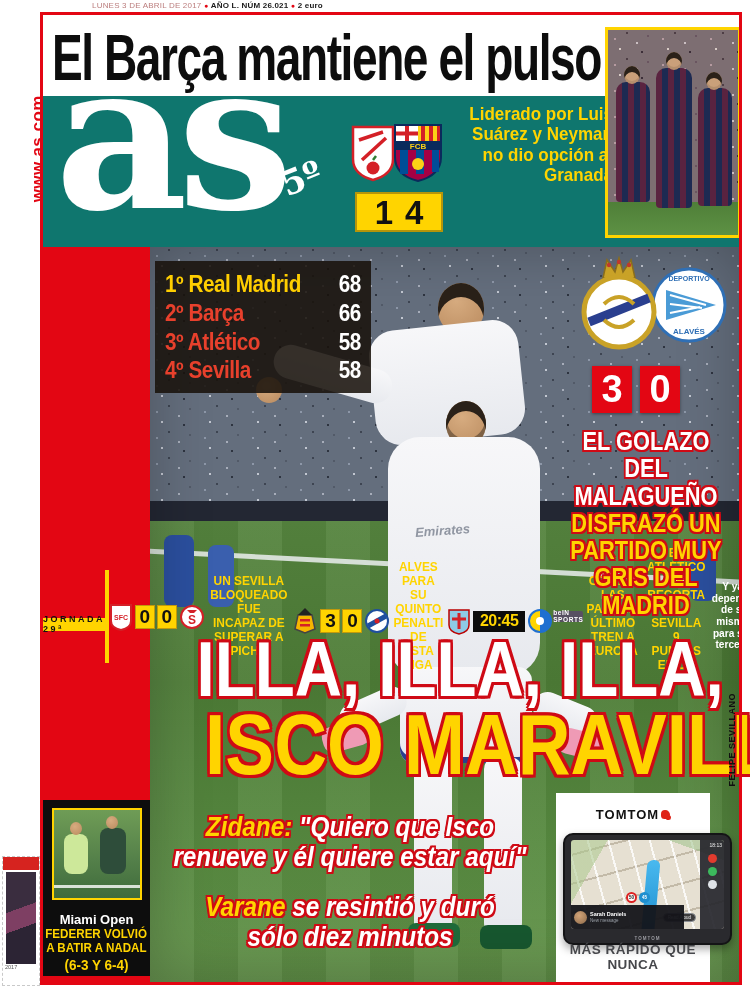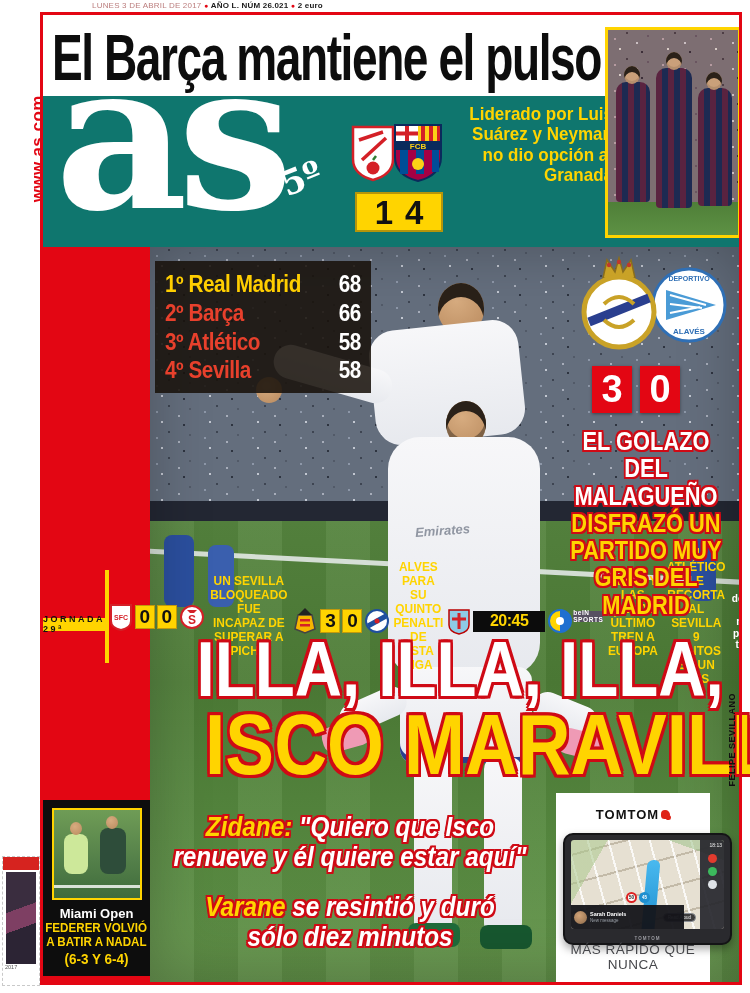--- a/index.html
+++ b/index.html
@@ -105,30 +105,30 @@
 
   .zidane { left:145px; top:812px; width:410px; text-align:center; font-style:italic; font-weight:bold; font-size:27px; line-height:1.12; transform:scaleX(.9); transform-origin:center top; z-index:12; }
   .varane { left:165px; top:892px; width:370px; text-align:center; font-style:italic; font-weight:bold; font-size:27px; line-height:1.12; transform:scaleX(.9); transform-origin:center top; z-index:12; }
   .yellow-w { color:#ffd400; } .white-w { color:#fff; }
 
   
   .jornada { margin-top:19px; width:99px; height:13px; background:#ffd400; color:#111; font-weight:bold; font-size:9px; letter-spacing:2.5px; display:flex; align-items:center; justify-content:center; }
   .side-photo { margin-top:4px; width:95px; height:93px; border:2px solid #ffd400; position:relative; overflow:hidden; }
   .match-row { margin-top:5px; display:flex; align-items:center; gap:2px; }
   .sc-box { width:20px; height:24px; background:#ffd400; border:1px solid #c29a0b; color:#111; font-weight:bold; font-size:19px; display:flex; align-items:center; justify-content:center; }
-  .time-box { width:72px; height:21px; background:#0c0c0c; color:#ffd400; font-weight:bold; font-size:16px; letter-spacing:-.5px; display:flex; align-items:center; justify-content:center; }
+  .time-box { width:52px; height:21px; background:#0c0c0c; color:#ffd400; font-weight:bold; font-size:16px; letter-spacing:-.5px; display:flex; align-items:center; justify-content:center; }
   .bein { margin-top:3px; width:76px; height:11px; background:#575061; border-radius:2px; color:#fff; font-weight:bold; font-size:6.5px; letter-spacing:.6px; display:flex; align-items:center; justify-content:center; }
   .side-note { margin-top:3px; width:104px; text-align:center; color:#ffd400; font-weight:bold; font-size:13.5px; line-height:1.04; transform:scaleX(.88); transform-origin:center top; }
   .side-sub { margin-top:3px; width:104px; text-align:center; color:#fff; font-weight:bold; font-size:11px; line-height:1.05; transform:scaleX(.92); transform-origin:center top; }
   .mt12 { margin-top:13px; } .mt8 { margin-top:9px; }
 
   
   .tennis-box { left:43px; top:800px; width:107px; height:176px; background:#0d0d0d; z-index:9; display:flex; flex-direction:column; align-items:center; }
   .tennis-photo { margin-top:8px; width:90px; height:92px; border:2px solid #ffd400; position:relative; overflow:hidden; background:linear-gradient(180deg,#6f9c56 0,#55814a 55%,#3f6b3c 100%); }
-  .t-title { margin-top:6px; color:#fff; font-weight:bold; font-size:13px; }
+  .t-title { margin-top:12px; color:#fff; font-weight:bold; font-size:13px; }
   .t-note { color:#ffd400; font-weight:bold; font-size:13.5px; line-height:1.05; transform:scaleX(.86); white-space:nowrap; }
   .t-score { color:#ffd400; font-weight:bold; font-size:15px; margin-top:1px; transform:scaleX(.9); }
 
   
   .ad { left:556px; top:793px; width:154px; height:190px; background:#fff; z-index:12; }
   .ad-logo { position:absolute; left:0; top:14px; width:100%; text-align:center; font-size:13px; font-weight:bold; letter-spacing:1px; color:#111; }
   .ad-blob { display:inline-block; width:9px; height:9px; background:#df2317; border-radius:50% 60% 55% 45%; margin-left:2px; box-shadow:3px 3px 0 -2px #df2317; }
   .device { position:absolute; left:7px; top:40px; width:169px; height:112px; background:#2a2a2e; border-radius:10px; border:2px solid #141416; box-shadow:0 4px 8px rgba(0,0,0,.35); }
   .screen { position:absolute; left:6px; top:5px; right:6px; bottom:14px; background:
       linear-gradient(120deg, rgba(170,200,140,.55) 0 18%, transparent 18%),
@@ -142,21 +142,21 @@
   .scr-time { position:absolute; right:2px; top:2px; font-size:5px; color:#eee; }
   .notif { position:absolute; left:0; bottom:0; width:74%; height:24px; background:rgba(20,20,25,.95); display:flex; align-items:center; padding:0 3px; gap:3px; }
   .n-ava { width:13px; height:13px; border-radius:50%; background:radial-gradient(circle at 40% 35%, #d2a478, #8d6a4a); flex:none; }
   .n-name { font-size:5.5px; color:#fff; font-weight:bold; line-height:1.2; }
   .n-msg { font-size:4.5px; color:#9aa0a8; line-height:1.2; }
   .read-pill { position:absolute; right:28px; bottom:7px; border:1px solid #8b8f95; border-radius:6px; color:#e7e7e7; font-size:4.5px; padding:1px 4px; background:rgba(30,30,34,.85); }
   .speed { position:absolute; left:36%; bottom:26px; display:flex; gap:2px; }
   .sp1 { width:11px; height:11px; border-radius:50%; background:#fff; border:2px solid #d22; color:#111; font-size:4.5px; font-weight:bold; display:flex; align-items:center; justify-content:center; }
   .sp2 { width:11px; height:11px; border-radius:50%; background:#1f8fd0; color:#fff; font-size:4.5px; font-weight:bold; display:flex; align-items:center; justify-content:center; }
   .dev-brand { position:absolute; left:0; bottom:2px; width:100%; text-align:center; font-size:4.5px; letter-spacing:1px; color:#9a9aa0; font-weight:bold; }
-  .ad-tagline { position:absolute; left:0; bottom:11px; width:100%; text-align:center; font-size:13.5px; font-weight:normal; letter-spacing:.5px; color:#46474b; }
+  .ad-tagline { position:absolute; left:0; bottom:11px; width:100%; text-align:center; font-size:13.5px; font-weight:bold; letter-spacing:.5px; color:#46474b; }
 
   
   .stamp { left:2px; top:856px; width:38px; height:130px; background:#fff; border:1px dashed #c9c9c9; z-index:3; }
   .stamp-head { height:13px; background:#d6231f; }
   .stamp-img { margin:2px auto 0; width:30px; height:92px; background:linear-gradient(160deg,#3a2d3f 0 40%, #7e3f63 40% 60%, #2c2434 60%); }
   .stamp-cap { font-size:5.5px; color:#555; padding-left:2px; }
 
   svg text { font-family:"Liberation Sans", sans-serif; }
 </style>
 </head>

